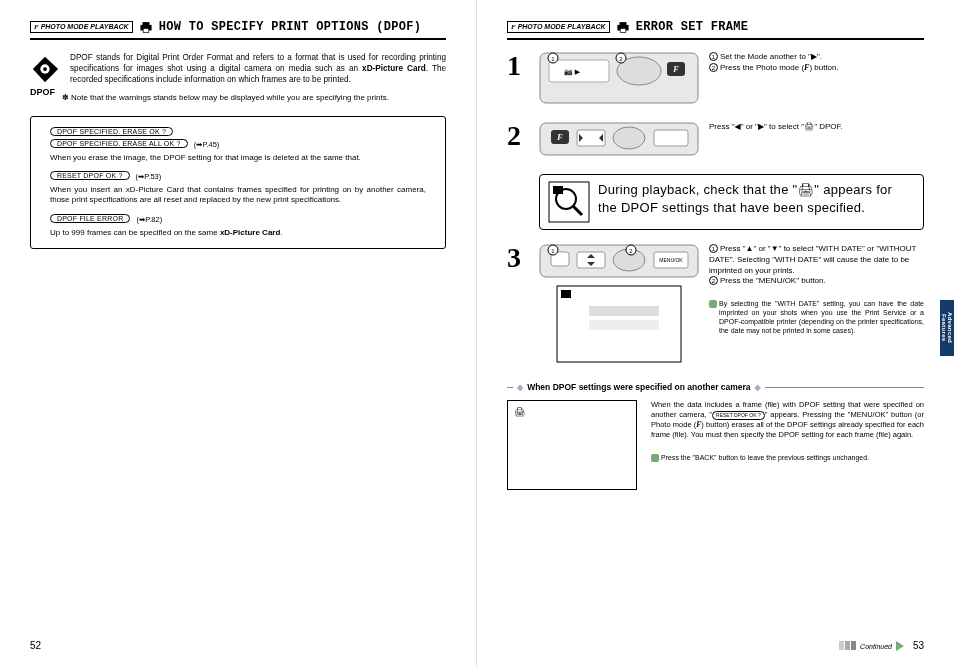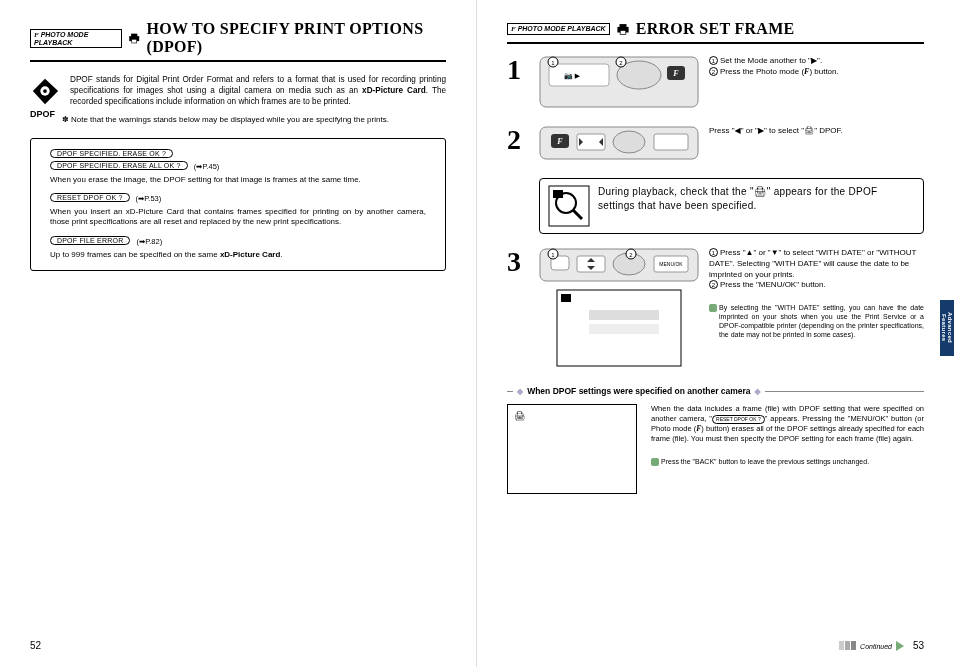--- a/index.html
+++ b/index.html
@@ -3,21 +3,21 @@
 <meta charset="utf-8">
 <style>
 *{box-sizing:border-box;margin:0;padding:0}
 body{width:954px;height:667px;background:#fff;font-family:Arial,Helvetica,sans-serif;font-size:8px;color:#000;position:relative;display:flex}
 .page{width:477px;height:667px;position:relative;padding:20px 30px 30px 30px}
 .page-left{border-right:1px solid #ddd}
 .header{display:flex;align-items:center;gap:6px;border-bottom:2px solid #000;padding-bottom:4px;margin-bottom:12px}
 .pm-badge{border:1px solid #000;font-size:7px;font-weight:bold;padding:1px 3px;font-style:italic}
 .print-icon{width:14px;height:14px;display:inline-block;position:relative}
 .print-icon svg{width:100%;height:100%}
-.title{font-family:Liberation Serif, serif;font-size:16px;font-weight:900;letter-spacing:0.3px}
+.title{font-family:Liberation Mono, monospace;font-size:12px;font-weight:900;letter-spacing:0.3px}
 .dpof-logo{float:left;margin-right:10px;margin-top:2px}
 .dpof-logo svg{width:30px;height:30px}
 .dpof-logo-text{font-family:"Arial Black",Arial;font-size:9px;font-weight:900;text-align:left;margin-top:1px}
 .intro{font-size:8.2px;line-height:1.35;text-align:justify;margin-bottom:8px}
 .intro b{font-weight:bold}
 .note{font-size:8px;line-height:1.3;margin-bottom:6px;padding-left:8px;text-indent:-8px}
 .box{border:1px solid #000;border-radius:3px;padding:10px 19px;margin-top:12px}
 .pill{display:inline-block;border:1px solid #000;border-radius:9px;padding:0px 6px;font-size:7px;font-family:"Arial Narrow",Arial;letter-spacing:0.2px;margin-bottom:3px;margin-right:3px}
 .pill-row{display:flex;align-items:center;gap:3px;margin-bottom:2px}
 .ref{font-size:7.5px}
@@ -28,21 +28,21 @@
 
 
 .step-row{display:flex;gap:10px;margin-bottom:18px}
 .step-num{font-family:"Times New Roman",serif;font-size:28px;font-weight:bold;width:22px;flex-shrink:0;line-height:1}
 .device{flex-shrink:0}
 .device svg{display:block}
 .step-text{font-size:8px;line-height:1.35;flex:1}
 .circnum{display:inline-block;width:9px;height:9px;border:1px solid #000;border-radius:50%;font-size:6px;text-align:center;line-height:8px;margin-right:2px}
 .callout{border:1px solid #000;border-radius:4px;padding:6px 8px;display:flex;gap:8px;align-items:flex-start;margin-top:8px}
 .callout svg{flex-shrink:0}
-.callout-text{font-size:10px;line-height:1.35;letter-spacing:0.3px}
+.callout-text{font-size:13px;line-height:1.35;letter-spacing:0.3px}
 .tip{font-size:7px;line-height:1.3;text-align:justify;margin-top:12px;padding-left:10px;text-indent:-10px}
 .tip-icon{display:inline-block;width:8px;height:8px;background:#7a7;border-radius:2px;color:#fff;font-size:6px;text-align:center;line-height:8px;margin-right:2px}
 .subhead{font-size:8.5px;font-weight:bold;display:flex;align-items:center;gap:4px;margin-top:18px;margin-bottom:8px}
 .subhead::before,.subhead::after{content:"";height:1px;background:#888;flex:1}
 .subhead::before{flex:0 0 6px}
 .diamond{color:#aac;font-size:8px}
 .sub-row{display:flex;gap:14px;align-items:flex-start}
 .screen-box{border:1px solid #000;width:130px;height:90px;position:relative;flex-shrink:0}
 .screen-icon{position:absolute;top:6px;left:6px;font-size:9px}
 .sub-text{font-size:7.5px;line-height:1.35;text-align:justify}
@@ -87,21 +87,21 @@
   </div>
 
   <p class="note">✽ Note that the warnings stands below may be displayed while you are specifying the prints.</p>
 
   <div class="box">
     <div><span class="pill">DPOF SPECIFIED. ERASE OK ?</span></div>
     <div class="pill-row">
       <span class="pill">DPOF SPECIFIED. ERASE ALL OK ?</span>
       <span class="ref">(➡P.45)</span>
     </div>
-    <p class="box-text">When you erase the image, the DPOF setting for that image is frames at the same time.</p>
+    <p class="box-text">When you erase the image, the DPOF setting for that image is deleted at the same that.</p>
 
     <div class="pill-row">
       <span class="pill">RESET DPOF OK ?</span>
       <span class="ref">(➡P.53)</span>
     </div>
     <p class="box-text">When you insert an xD-Picture Card that contains frames specified for printing on by another camera, those print specifications are all reset and replaced by the new print specifications.</p>
 
     <div class="pill-row">
       <span class="pill">DPOF FILE ERROR</span>
       <span class="ref">(➡P.82)</span>

